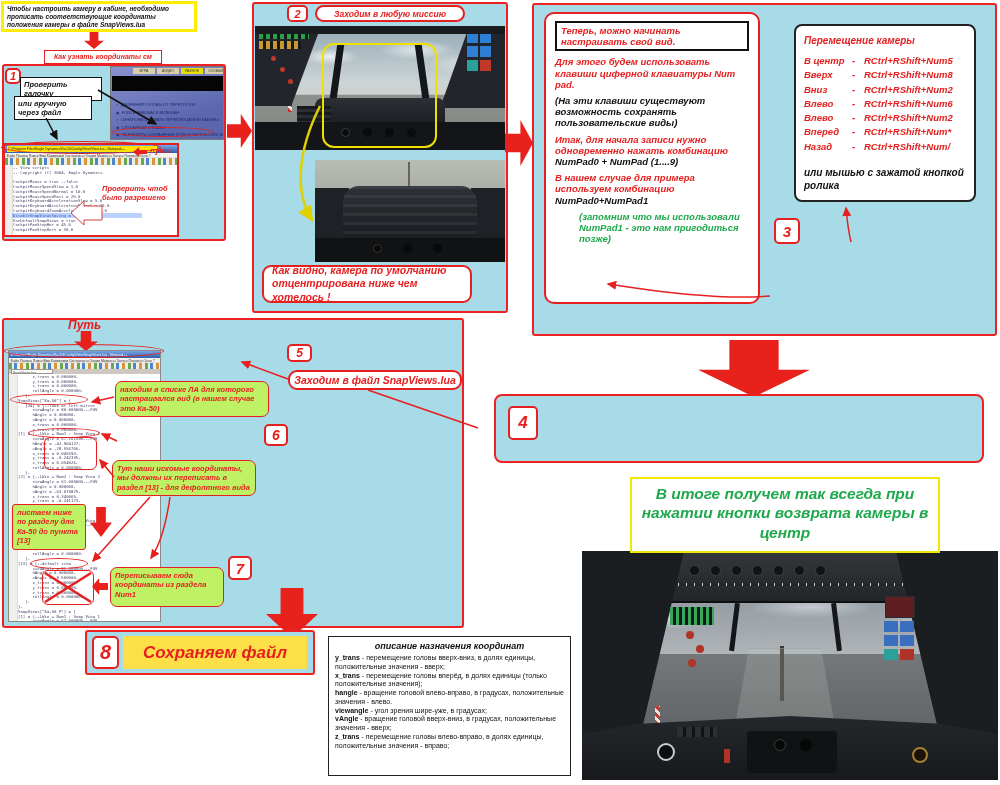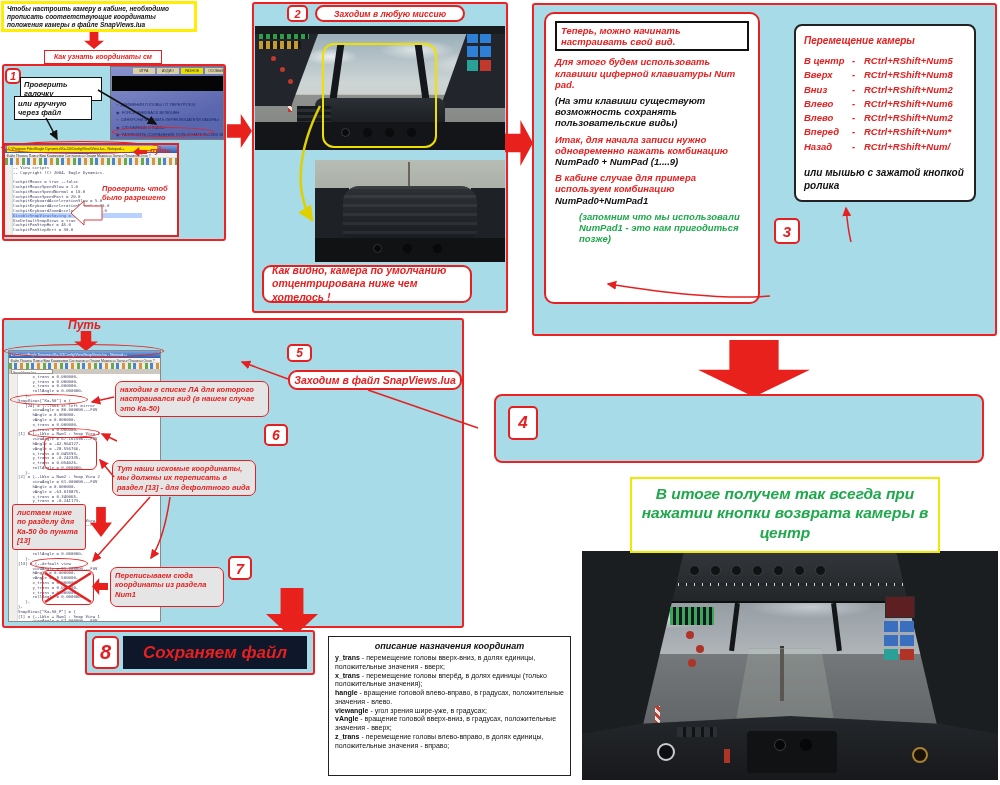--- a/index.html
+++ b/index.html
@@ -9,21 +9,21 @@
   .abs { position:absolute; }
 
   
   .panel { position:absolute; background:#a6dbe7; border:2px solid #ee2222; border-radius:3px; }
   .badge { position:absolute; background:#fff; border:2px solid #e62020; border-radius:5px;
            color:#e62020; font-weight:bold; font-style:italic;
            display:flex; align-items:center; justify-content:center; }
   .rlabel { position:absolute; background:#fff; border:2px solid #e62020; border-radius:9px;
             color:#e62020; font-weight:bold; font-style:italic; display:flex; align-items:center; justify-content:center;
             text-align:center; padding:2px 4px; }
-  .callout { position:absolute; background:#e5e5e5; border:1.5px solid #e62020; border-radius:7px;
+  .callout { position:absolute; background:#bef264; border:1.5px solid #e62020; border-radius:7px;
              color:#e62020; font-weight:bold; font-style:italic; font-size:7.5px; line-height:1.25;
              padding:3px 4px; }
   .blabel { position:absolute; background:#fff; border:1px solid #111; color:#111;
             font-weight:bold; font-style:italic; font-size:7.5px; line-height:1.2; padding:2px 3px; }
   .blk { position:absolute; background:#e8211d; }
   .a-down  { clip-path:polygon(28% 0,72% 0,72% 52%,100% 52%,50% 100%,0 52%,28% 52%); }
   .a-right { clip-path:polygon(0 30%,55% 30%,55% 0,100% 50%,55% 100%,55% 70%,0 70%); }
   .a-left  { clip-path:polygon(100% 30%,45% 30%,45% 0,0 50%,45% 100%,45% 70%,100% 70%); }
 
   .ellipse { position:absolute; border:1.5px solid #e62020; border-radius:50%; }
@@ -227,21 +227,21 @@
 
   <div class="blk a-right" style="left:505px; top:120px; width:28px; height:46px;"></div>
 
   <div class="panel" style="left:532px; top:3px; width:465px; height:333px;"></div>
 
   <div class="p3box">
     <span class="framed">Теперь, можно начинать настраивать свой вид.</span>
     <p>Для этого будем использовать клавиши циферной клавиатуры  Num pad.</p>
     <p class="blackkeys">(На  эти клавиши существуют возможность сохранять пользовательские виды)</p>
     <p><span>Итак,  для начала записи нужно одновременно нажать комбинацию</span> <span class="blackkeys">NumPad0  +  NumPad (1....9)</span></p>
-    <p><span>В кабине случае для примера используем комбинацию</span>  <span class="blackkeys">NumPad0+NumPad1</span></p>
+    <p><span>В нашем случае для примера используем комбинацию</span>  <span class="blackkeys">NumPad0+NumPad1</span></p>
     <p class="green">(запомним что мы использовали NumPad1 - это нам пригодиться позже)</p>
   </div>
 
   <div class="camerabox">
     <div class="cam-title">Перемещение камеры</div>
     <div class="cam-row">
         <span class="cam-a">В центр</span>
         <span class="cam-d">-</span>
         <span>RCtrl+RShift+Num5</span>
       </div>
@@ -377,21 +377,21 @@
   <div class="blk a-down" style="left:90px; top:507px; width:22px; height:30px;"></div>
 
   <div class="badge" style="left:228px; top:556px; width:24px; height:24px; font-size:15px;">7</div>
   <div class="callout" style="left:110px; top:567px; width:114px; height:40px;">Переписываем сюда координаты из раздела Num1</div>
   <div class="blk a-left" style="left:92px; top:578px; width:16px; height:17px;"></div>
 
   <div class="blk a-down" style="left:266px; top:588px; width:52px; height:50px;"></div>
 
   <div class="panel" style="left:85px; top:630px; width:230px; height:45px;"></div>
   <div class="badge" style="left:92px; top:636px; width:27px; height:33px; font-size:20px;">8</div>
-  <div class="abs" style="left:123px; top:636px; width:184px; height:33px; background:#0f172a; color:#e62020; font-weight:bold; font-style:italic;
+  <div class="abs" style="left:123px; top:636px; width:184px; height:33px; background:#fde047; color:#e62020; font-weight:bold; font-style:italic;
               font-size:17px; display:flex; align-items:center; justify-content:center;">Сохраняем файл</div>
 
   <div class="coordsbox">
     <h4>описание назначения координат</h4>
     <div class="entry"><b>y_trans</b><span> - перемещение головы вверх-вниз, в долях единицы, положительные значения - вверх;</span></div>
     <div class="entry"><b>x_trans</b><span> - перемещение головы вперёд, в долях единицы (только положительные значения);</span></div>
     <div class="entry"><b>hangle</b><span> - вращение головой влево-вправо, в градусах, положительные значения - влево.</span></div>
     <div class="entry"><b>viewangle</b><span> - угол зрения шире-уже, в градусах;</span></div>
     <div class="entry"><b>vAngle</b><span> - вращение головой вверх-вниз, в градусах, положительные значения - вверх;</span></div>
     <div class="entry"><b>z_trans</b><span> - перемещение головы влево-вправо, в долях единицы, положительные значения - вправо;</span></div>

